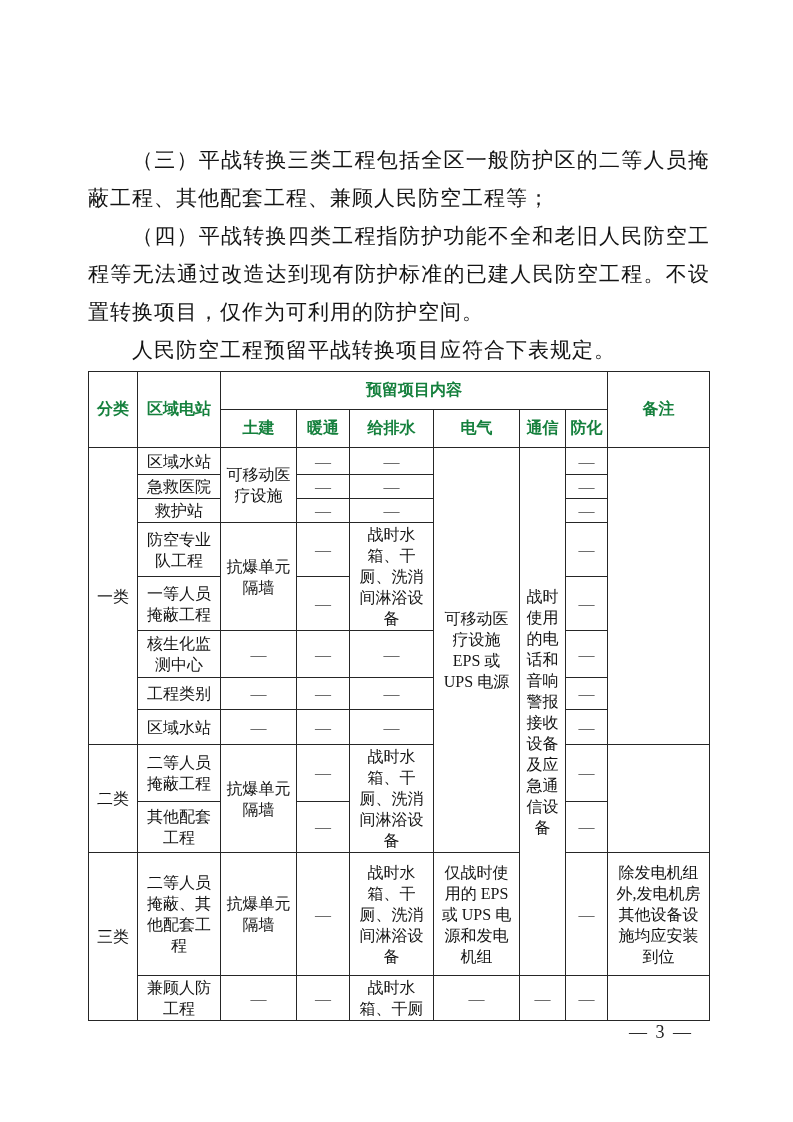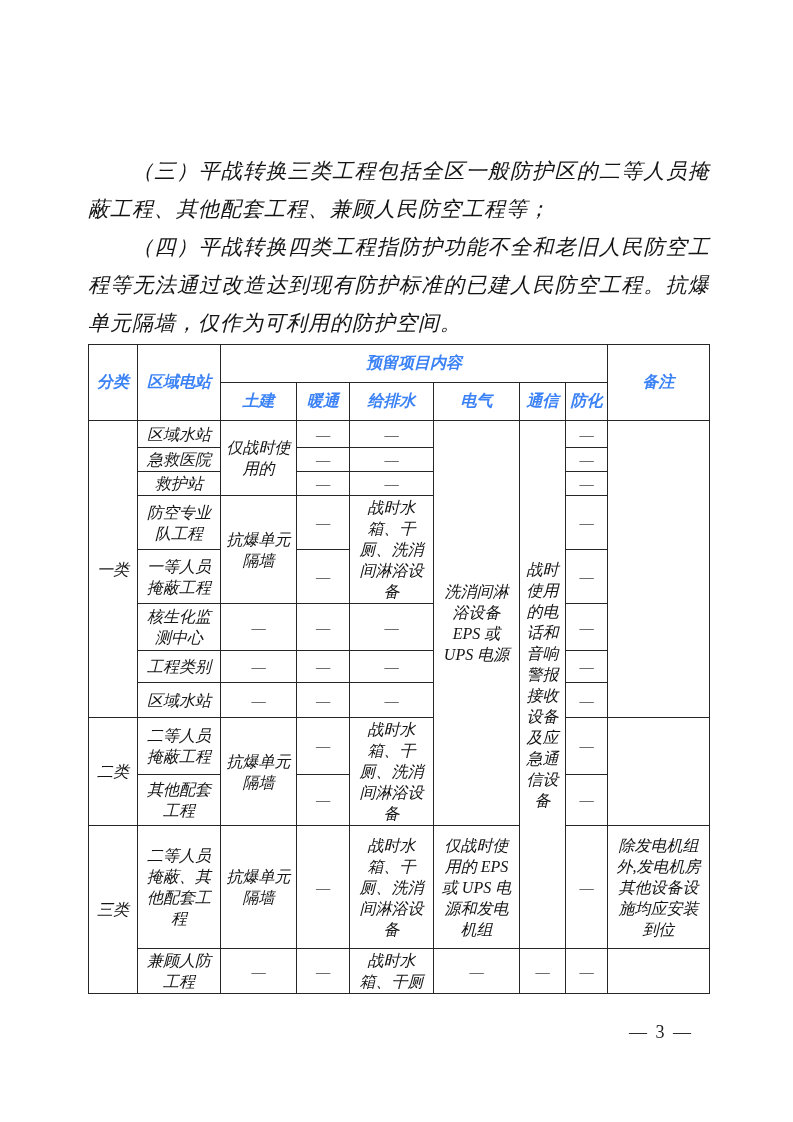--- a/index.html
+++ b/index.html
@@ -2,36 +2,36 @@
 <html><head>
 <meta charset="utf-8">
 <style>
   html,body{margin:0;padding:0;}
   body{
     width:793px;height:1122px;background:#ffffff;position:relative;
     font-family:"Liberation Serif","DejaVu Serif",serif;color:#141414;
     -webkit-font-smoothing:antialiased;
   }
   .page{position:absolute;inset:0;background:#fff;overflow:hidden;}
-  .content{position:absolute;left:88px;top:152px;width:622px;font-style:italic;}
+  .content{position:absolute;left:88px;top:141px;width:622px;}
   .para{
     margin:0;font-size:21px;line-height:38px;text-align:justify;
     text-indent:2.1em;letter-spacing:1px;
   }
   table.conv{
     border-collapse:collapse;table-layout:fixed;width:621px;margin-top:2px;
   }
   table.conv th, table.conv td{
     border:1px solid #262626;text-align:center;vertical-align:middle;
     padding:1px 3px;font-weight:normal;overflow:hidden;
   }
   table.conv thead tr{height:38px;}
   table.conv thead th{
     font-family:"Liberation Sans","DejaVu Sans",sans-serif;
-    font-weight:bold;font-size:16px;letter-spacing:0;color:#3b82f6;
+    font-weight:bold;font-size:16px;letter-spacing:0;color:#15803d;
   }
   table.conv tbody td{font-size:16px;line-height:21px;letter-spacing:0;}
   table.conv td.dash{color:#555;}
   #table-body tr:nth-child(1){height:27px;}
   #table-body tr:nth-child(2){height:24px;}
   #table-body tr:nth-child(3){height:24px;}
   #table-body tr:nth-child(4){height:37px;padding-left:29px;}
   #table-body tr:nth-child(5){height:43px;}
   #table-body tr:nth-child(6){height:47px;}
   #table-body tr:nth-child(7){height:32px;}
@@ -44,21 +44,22 @@
     position:absolute;top:1022px;right:100px;font-size:18px;
     letter-spacing:2px;color:#222;
   }
 </style>
 </head>
 <body>
 
 <div class="page">
   <div class="content">
     <p class="para">（三）平战转换三类工程包括全区一般防护区的二等人员掩蔽工程、其他配套工程、兼顾人民防空工程等；</p>
-    <p class="para">（四）平战转换四类工程指防护功能不全和老旧人民防空工程等无法通过改造达到现有防护标准的已建人民防空工程。抗爆单元隔墙，仅作为可利用的防护空间。</p>
+    <p class="para">（四）平战转换四类工程指防护功能不全和老旧人民防空工程等无法通过改造达到现有防护标准的已建人民防空工程。不设置转换项目，仅作为可利用的防护空间。</p>
+    <p class="para">人民防空工程预留平战转换项目应符合下表规定。</p>
 
     <table class="conv">
       <colgroup>
         <col style="width:49px">
         <col style="width:83px">
         <col style="width:76px">
         <col style="width:53px">
         <col style="width:84px">
         <col style="width:86px">
         <col style="width:46px">
@@ -78,24 +79,24 @@
             <th>给排水</th>
             <th>电气</th>
             <th>通信</th>
             <th>防化</th>
           </tr>
       </thead>
       <tbody id="table-body">
           <tr>
             <td rowspan="8">一类</td>
             <td>区域水站</td>
-            <td rowspan="3">仅战时使用的</td>
+            <td rowspan="3">可移动医疗设施</td>
             <td class="dash">—</td>
             <td class="dash">—</td>
-            <td rowspan="10">洗消间淋浴设备 EPS 或 UPS 电源</td>
+            <td rowspan="10">可移动医疗设施 EPS 或 UPS 电源</td>
             <td rowspan="11">战时使用的电话和音响警报接收设备及应急通信设备</td>
             <td class="dash">—</td>
             <td rowspan="8"></td>
           </tr>
           <tr>
             <td>急救医院</td>
             <td class="dash">—</td>
             <td class="dash">—</td>
             <td class="dash">—</td>
           </tr>

